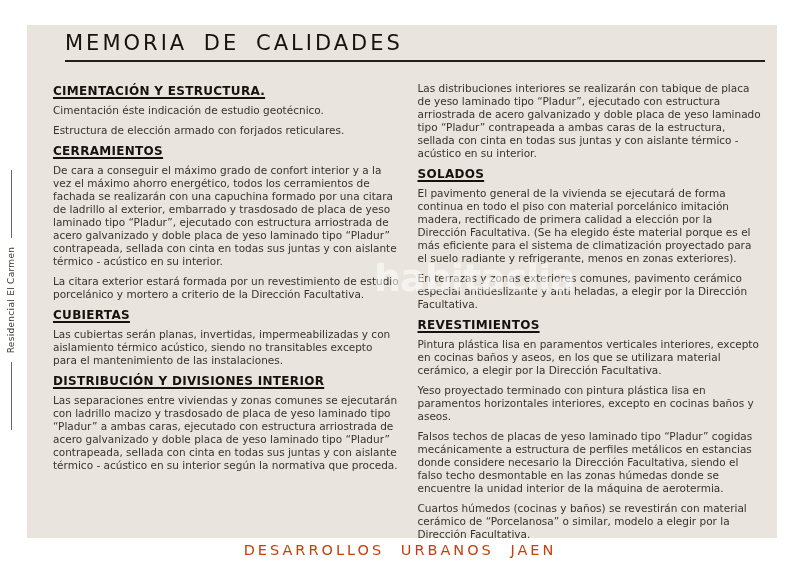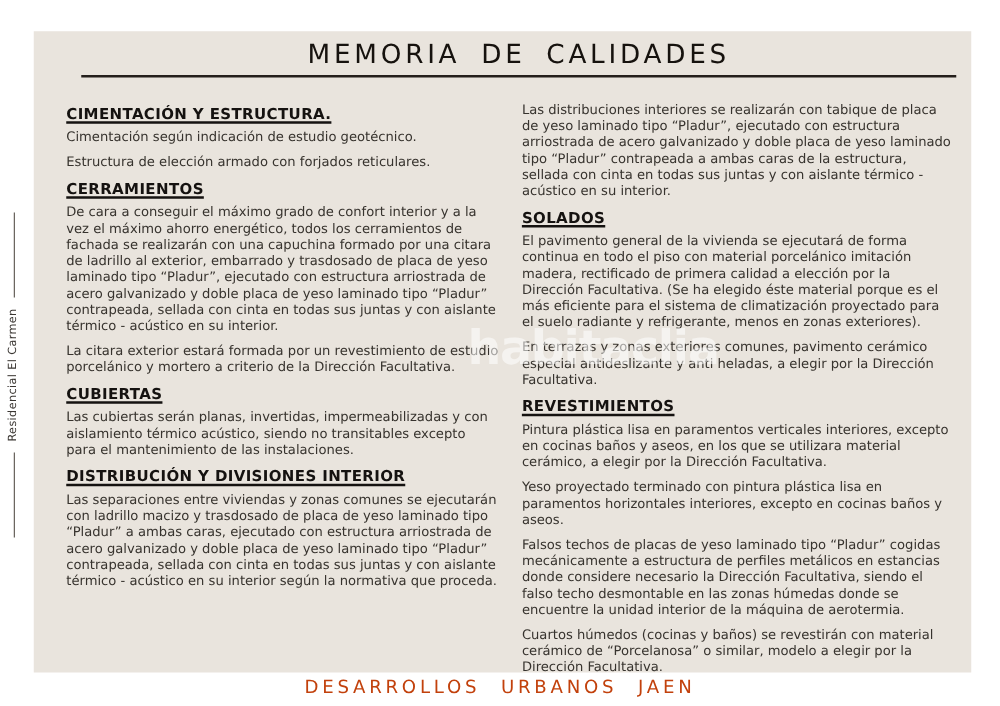--- a/index.html
+++ b/index.html
@@ -18,21 +18,21 @@
     left: 27px; top: 25px;
     width: 750px; height: 513px;
     background: #e9e4dd;
     overflow: hidden;
   }
 
   
   .title-block {
     position: absolute;
     left: 38px; right: 12px; top: 6px;
-    text-align: center;
+    text-align: left;
     border-bottom: 2px solid #241f1b;
     padding-bottom: 5px;
   }
   .page-title {
     font-family: "DejaVu Sans", sans-serif;
     font-size: 21px;
     font-weight: 400;
     letter-spacing: 3px;
     word-spacing: 7px;
     color: #16120e;
@@ -127,21 +127,21 @@
   <div class="sheet">
 
     <div class="title-block">
       <span class="page-title">MEMORIA DE CALIDADES</span>
     </div>
 
     <div class="columns">
 
       <div class="col">
         <h3>CIMENTACIÓN Y ESTRUCTURA.</h3>
-        <p>Cimentación según indicación de estudio geotécnico.</p>
+        <p>Cimentación éste indicación de estudio geotécnico.</p>
         <p>Estructura de elección armado con forjados reticulares.</p>
 
         <h3>CERRAMIENTOS</h3>
         <p>De cara a conseguir el máximo grado de confort interior y a la vez el máximo ahorro energético, todos los cerramientos de fachada se realizarán con una capuchina formado por una citara de ladrillo al exterior, embarrado y trasdosado de placa de yeso laminado tipo “Pladur”, ejecutado con estructura arriostrada de acero galvanizado y doble placa de yeso laminado tipo “Pladur” contrapeada, sellada con cinta en todas sus juntas y con aislante térmico - acústico en su interior.</p>
         <p>La citara exterior estará formada por un revestimiento de estudio porcelánico y mortero a criterio de la Dirección Facultativa.</p>
 
         <h3>CUBIERTAS</h3>
         <p>Las cubiertas serán planas, invertidas, impermeabilizadas y con aislamiento térmico acústico, siendo no transitables excepto para el mantenimiento de las instalaciones.</p>
 
         <h3>DISTRIBUCIÓN Y DIVISIONES INTERIOR</h3>

